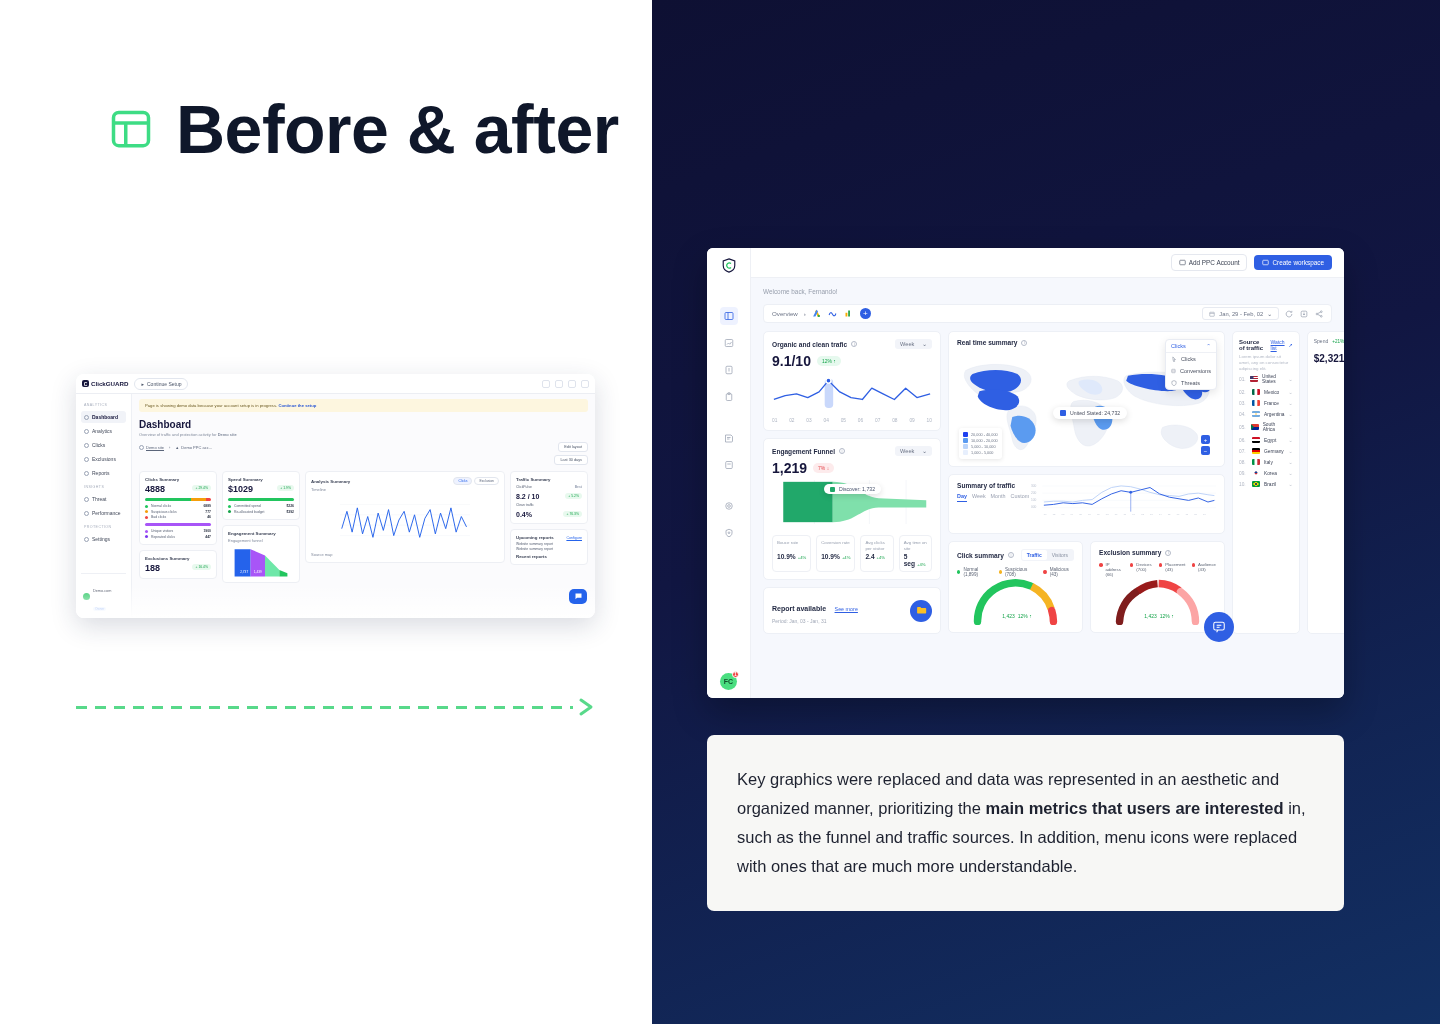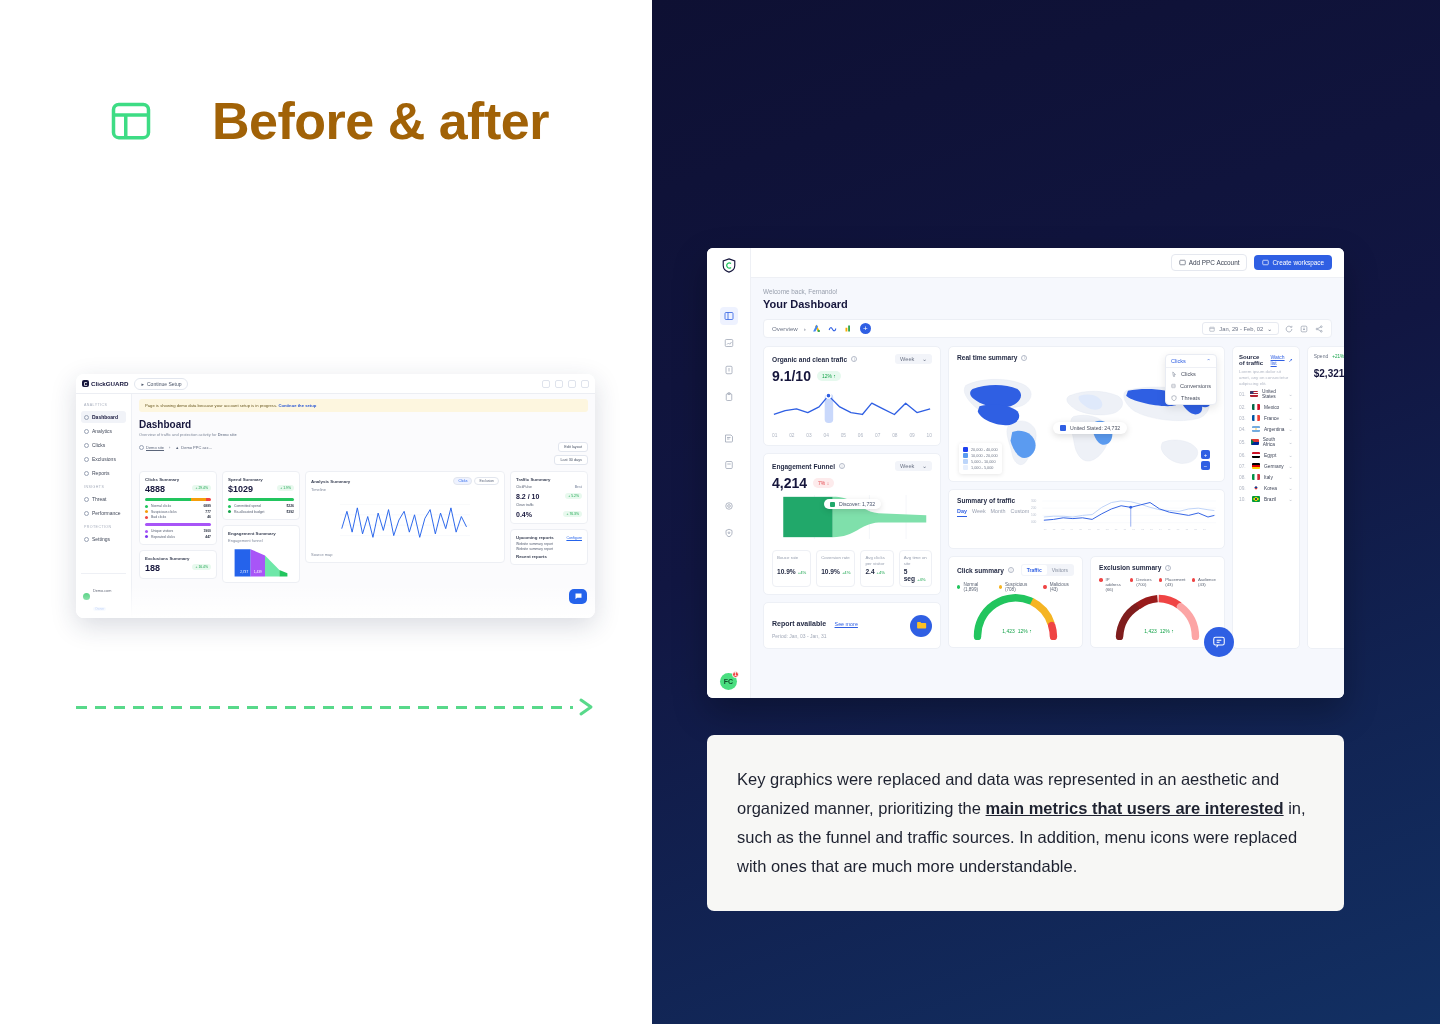--- a/index.html
+++ b/index.html
@@ -15,22 +15,22 @@
   .left-panel {
     width: 652px; height: 1024px; background: #ffffff;
     position: relative; flex: 0 0 652px;
   }
   .title-row {
     position: absolute; left: 110px; top: 95px;
     display: flex; align-items: center; gap: 24px;
   }
   .title-icon { width: 42px; height: 42px; flex: 0 0 42px; }
   .title-text {
-    font-size: 52px; font-weight: 700; color: #a16207;
-    letter-spacing: -0.5px; line-height: 1; margin-left: 36px;
+    font-size: 68px; font-weight: 700; color: #0f172a;
+    letter-spacing: -0.5px; line-height: 1;
   }
 
   
   .before-shot {
     position: absolute; left: 76px; top: 374px;
     width: 519px; height: 244px;
     background: #fff; border-radius: 8px;
     box-shadow: 0 8px 26px rgba(30,40,80,0.17);
     overflow: hidden; display: flex; flex-direction: column;
   }
@@ -255,21 +255,21 @@
   .excl-leg .it { display: flex; gap: 3px; font-size: 4.3px; color: #5c6474; line-height: 1.2; }
   .excl-leg .dot { width: 3.5px; height: 3.5px; border-radius: 50%; background: #ef4444; margin-top: 1px; flex:0 0 3.5px;}
   .chat-fab { position: absolute; right: -10px; bottom: -10px; width: 30px; height: 30px;
               border-radius: 50%; background: #2f5fe3; display: flex; align-items: center; justify-content: center; }
 
   .caption-box {
     position: absolute; left: 55px; top: 735px; width: 637px;
     background: #f7f7f5; border-radius: 7px; padding: 30px 30px;
   }
   .caption-box p { font-size: 16.5px; line-height: 1.75; color: #1e2230; }
-  .caption-box b { font-weight: 700; text-decoration: underline; }
+  .caption-box b { font-weight: 700; }
 </style>
 </head>
 <body>
 
 <div class="page">
 
   <div class="left-panel">
 
     <div class="title-row">
       <span class="title-icon">
@@ -607,21 +607,20 @@
           <span class="d-btn-primary">
             <svg viewBox="0 0 14 14" width="7" height="7" fill="none" stroke="#ffffff" stroke-width="1.4">
                 <rect x="1.5" y="2.5" width="11" height="9" rx="1.5"></rect>
               </svg>
             <span>Create workspace</span>
           </span>
         </div>
 
         <div class="d-content">
           <div class="d-welcome">Welcome back, Fernando!</div>
-          <div class="d-title">Your Dashboard</div>
 
           <div class="d-subbar">
             <span class="d-crumb">Overview</span>
             <span class="d-crumb">›</span>
             <span class="d-gicon" style="background:#fff">
               <svg viewBox="0 0 12 12" width="9" height="9">
                   <path d="M6 1 L10.5 10 H7.5 L4 3 Z" fill="#fbbc04"></path>
                   <path d="M6 1 L1.5 10 H4.5 L8 3 Z" fill="#4285f4"></path>
                   <circle cx="9" cy="9.2" r="1.6" fill="#34a853"></circle>
                 </svg>
@@ -702,21 +701,21 @@
               <div class="card">
                 <div class="card-h">
                   <span class="card-t">Engagement Funnel</span>
                   <span class="info">i</span>
                   <span class="sel">
                     <span>Week</span>
                     <span>⌄</span>
                   </span>
                 </div>
                 <div class="row-big">
-                  <span class="big">4,214</span>
+                  <span class="big">1,219</span>
                   <span class="pill-dn">7% ↓</span>
                 </div>
                 <div style="position:relative;margin-top:4px">
                   <svg viewBox="0 0 162 48" width="100%" height="44">
                     <g stroke="#eef1f7" stroke-width="0.7">
                       <line x1="40" y1="0" x2="40" y2="48"></line>
                         <line x1="100" y1="0" x2="100" y2="48"></line>
                         <line x1="140" y1="0" x2="140" y2="48"></line>
                     </g>
                     <rect x="6" y="2" width="54" height="44" fill="#21a86a"></rect>

